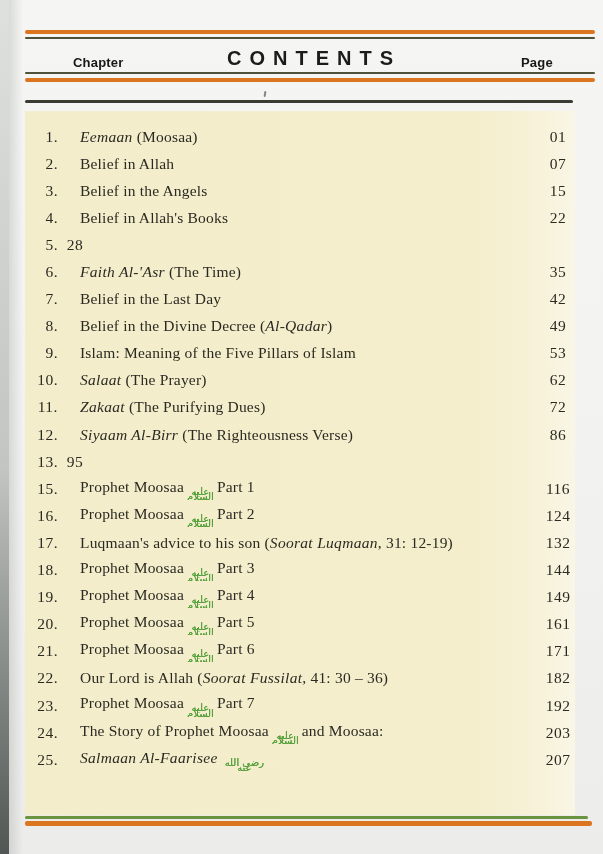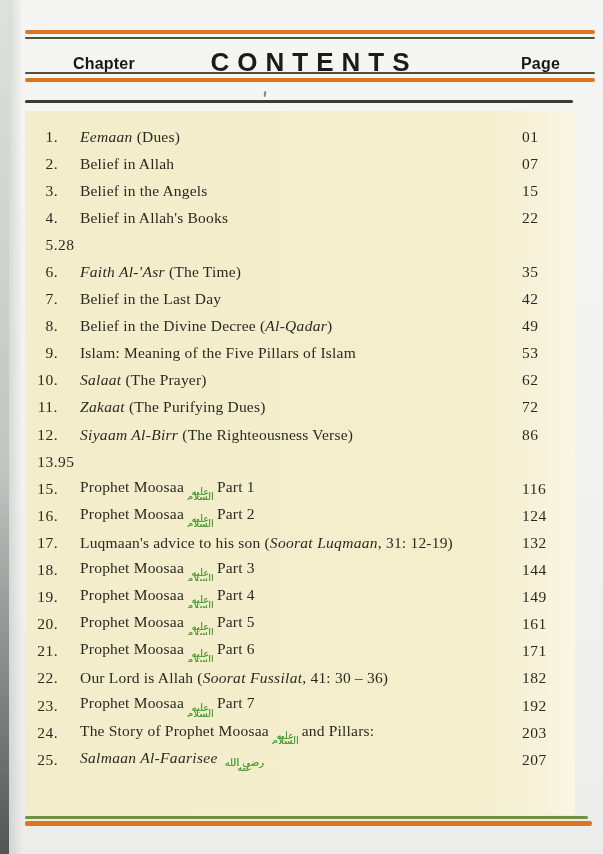--- a/index.html
+++ b/index.html
@@ -26,28 +26,28 @@
   .rule.olive-top    {left:25px;top:37px;width:570px;height:2px;}
   .rule.olive-mid    {left:25px;top:72px;width:570px;height:2px;}
   .rule.orange-mid   {left:25px;top:78px;width:570px;height:4px;}
   .rule.dark-single  {left:25px;top:100px;width:548px;height:2.5px;}
   .rule.green-bottom {left:25px;top:816px;width:563px;height:2.5px;}
   .rule.orange-bottom{left:25px;top:821px;width:567px;height:4.5px;}
 
   .hdr-label{
     position:absolute;
     font-family:"Liberation Sans", sans-serif;
-    font-weight:bold;font-size:16px;color:#181814;letter-spacing:0.2px;
+    font-weight:bold;font-size:13px;color:#181814;letter-spacing:0.2px;
   }
   #chapter-label{left:73px;top:55px;}
   #page-label{left:521px;top:55px;}
   #contents-title{
     position:absolute;left:25px;top:47px;width:570px;text-align:center;
     font-family:"Liberation Sans", sans-serif;font-weight:bold;
-    font-size:26px;letter-spacing:8px;color:#1b1b18;text-indent:8px;
+    font-size:20px;letter-spacing:8px;color:#1b1b18;text-indent:8px;
   }
   .artifact{
     position:absolute;left:264px;top:91px;width:2px;height:6px;
     background:#6a6a60;border-radius:1px;transform:rotate(8deg);opacity:0.8;
   }
   #content-panel{
     position:absolute;left:25px;top:111px;width:550px;height:704px;
     background:linear-gradient(90deg,#f3edcb 0%,#f4eecd 82%,#f7f2d9 94%,#faf6e6 100%);
     box-sizing:border-box;padding:12px 0 0 0;
   }
@@ -59,21 +59,21 @@
   .num{
     width:26px;margin-left:7px;text-align:right;flex:0 0 auto;
     letter-spacing:0.5px;
   }
   .title{
     margin-left:22px;flex:1 1 auto;white-space:pre;overflow:hidden;
     letter-spacing:0.2px;
   }
   .title em{font-style:italic;letter-spacing:0.3px;}
   .pg{
-    flex:0 0 auto;text-align:left;min-width:34px;margin-right:19px;
+    flex:0 0 auto;text-align:center;min-width:34px;
     letter-spacing:0.5px;
   }
   .honorific{
     display:inline-flex;flex-direction:column;align-items:center;
     vertical-align:-3px;margin:0 3px;
     font-family:"DejaVu Sans", sans-serif;
     font-size:10px;line-height:5.6px;color:#55a03c;
     text-shadow:0 0 0.4px #55a03c;
   }
 </style>
@@ -96,21 +96,21 @@
   <div class="rule orange-mid" style="background: rgb(220, 117, 32);"></div>
 
   <div class="artifact"></div>
 
   <div class="rule dark-single" style="background: rgb(58, 59, 49);"></div>
 
   <div id="content-panel">
     <div id="toc-rows">
         <div class="row">
           <span class="num">1.</span>
-          <span class="title"><em>Eemaan</em><span> (Dues)</span></span>
+          <span class="title"><em>Eemaan</em><span> (Moosaa)</span></span>
           <span class="pg">01</span>
         </div>
         <div class="row">
           <span class="num">2.</span>
           <span class="title"><span>Belief in Allah</span></span>
           <span class="pg">07</span>
         </div>
         <div class="row">
           <span class="num">3.</span>
           <span class="title"><span>Belief in the Angels</span></span>
@@ -204,21 +204,21 @@
           <span class="title"><span>Our Lord is Allah (</span><em>Soorat Fussilat</em><span>, 41: 30 – 36)</span></span>
           <span class="pg">182</span>
         </div>
         <div class="row">
           <span class="num">23.</span>
           <span class="title"><span>Prophet Moosaa</span><span class="honorific"><span>عليه</span><span>السلام</span></span><span>Part 7</span></span>
           <span class="pg">192</span>
         </div>
         <div class="row">
           <span class="num">24.</span>
-          <span class="title"><span>The Story of Prophet Moosaa</span><span class="honorific"><span>عليه</span><span>السلام</span></span><span>and Pillars:</span></span>
+          <span class="title"><span>The Story of Prophet Moosaa</span><span class="honorific"><span>عليه</span><span>السلام</span></span><span>and Moosaa:</span></span>
           <span class="pg">203</span>
         </div>
         <div class="row">
           <span class="num">25.</span>
           <span class="title"><em>Salmaan Al-Faarisee</em><span> </span><span class="honorific"><span>رضي الله</span><span>عنه</span></span></span>
           <span class="pg">207</span>
         </div>
       </div>
   </div>
 

